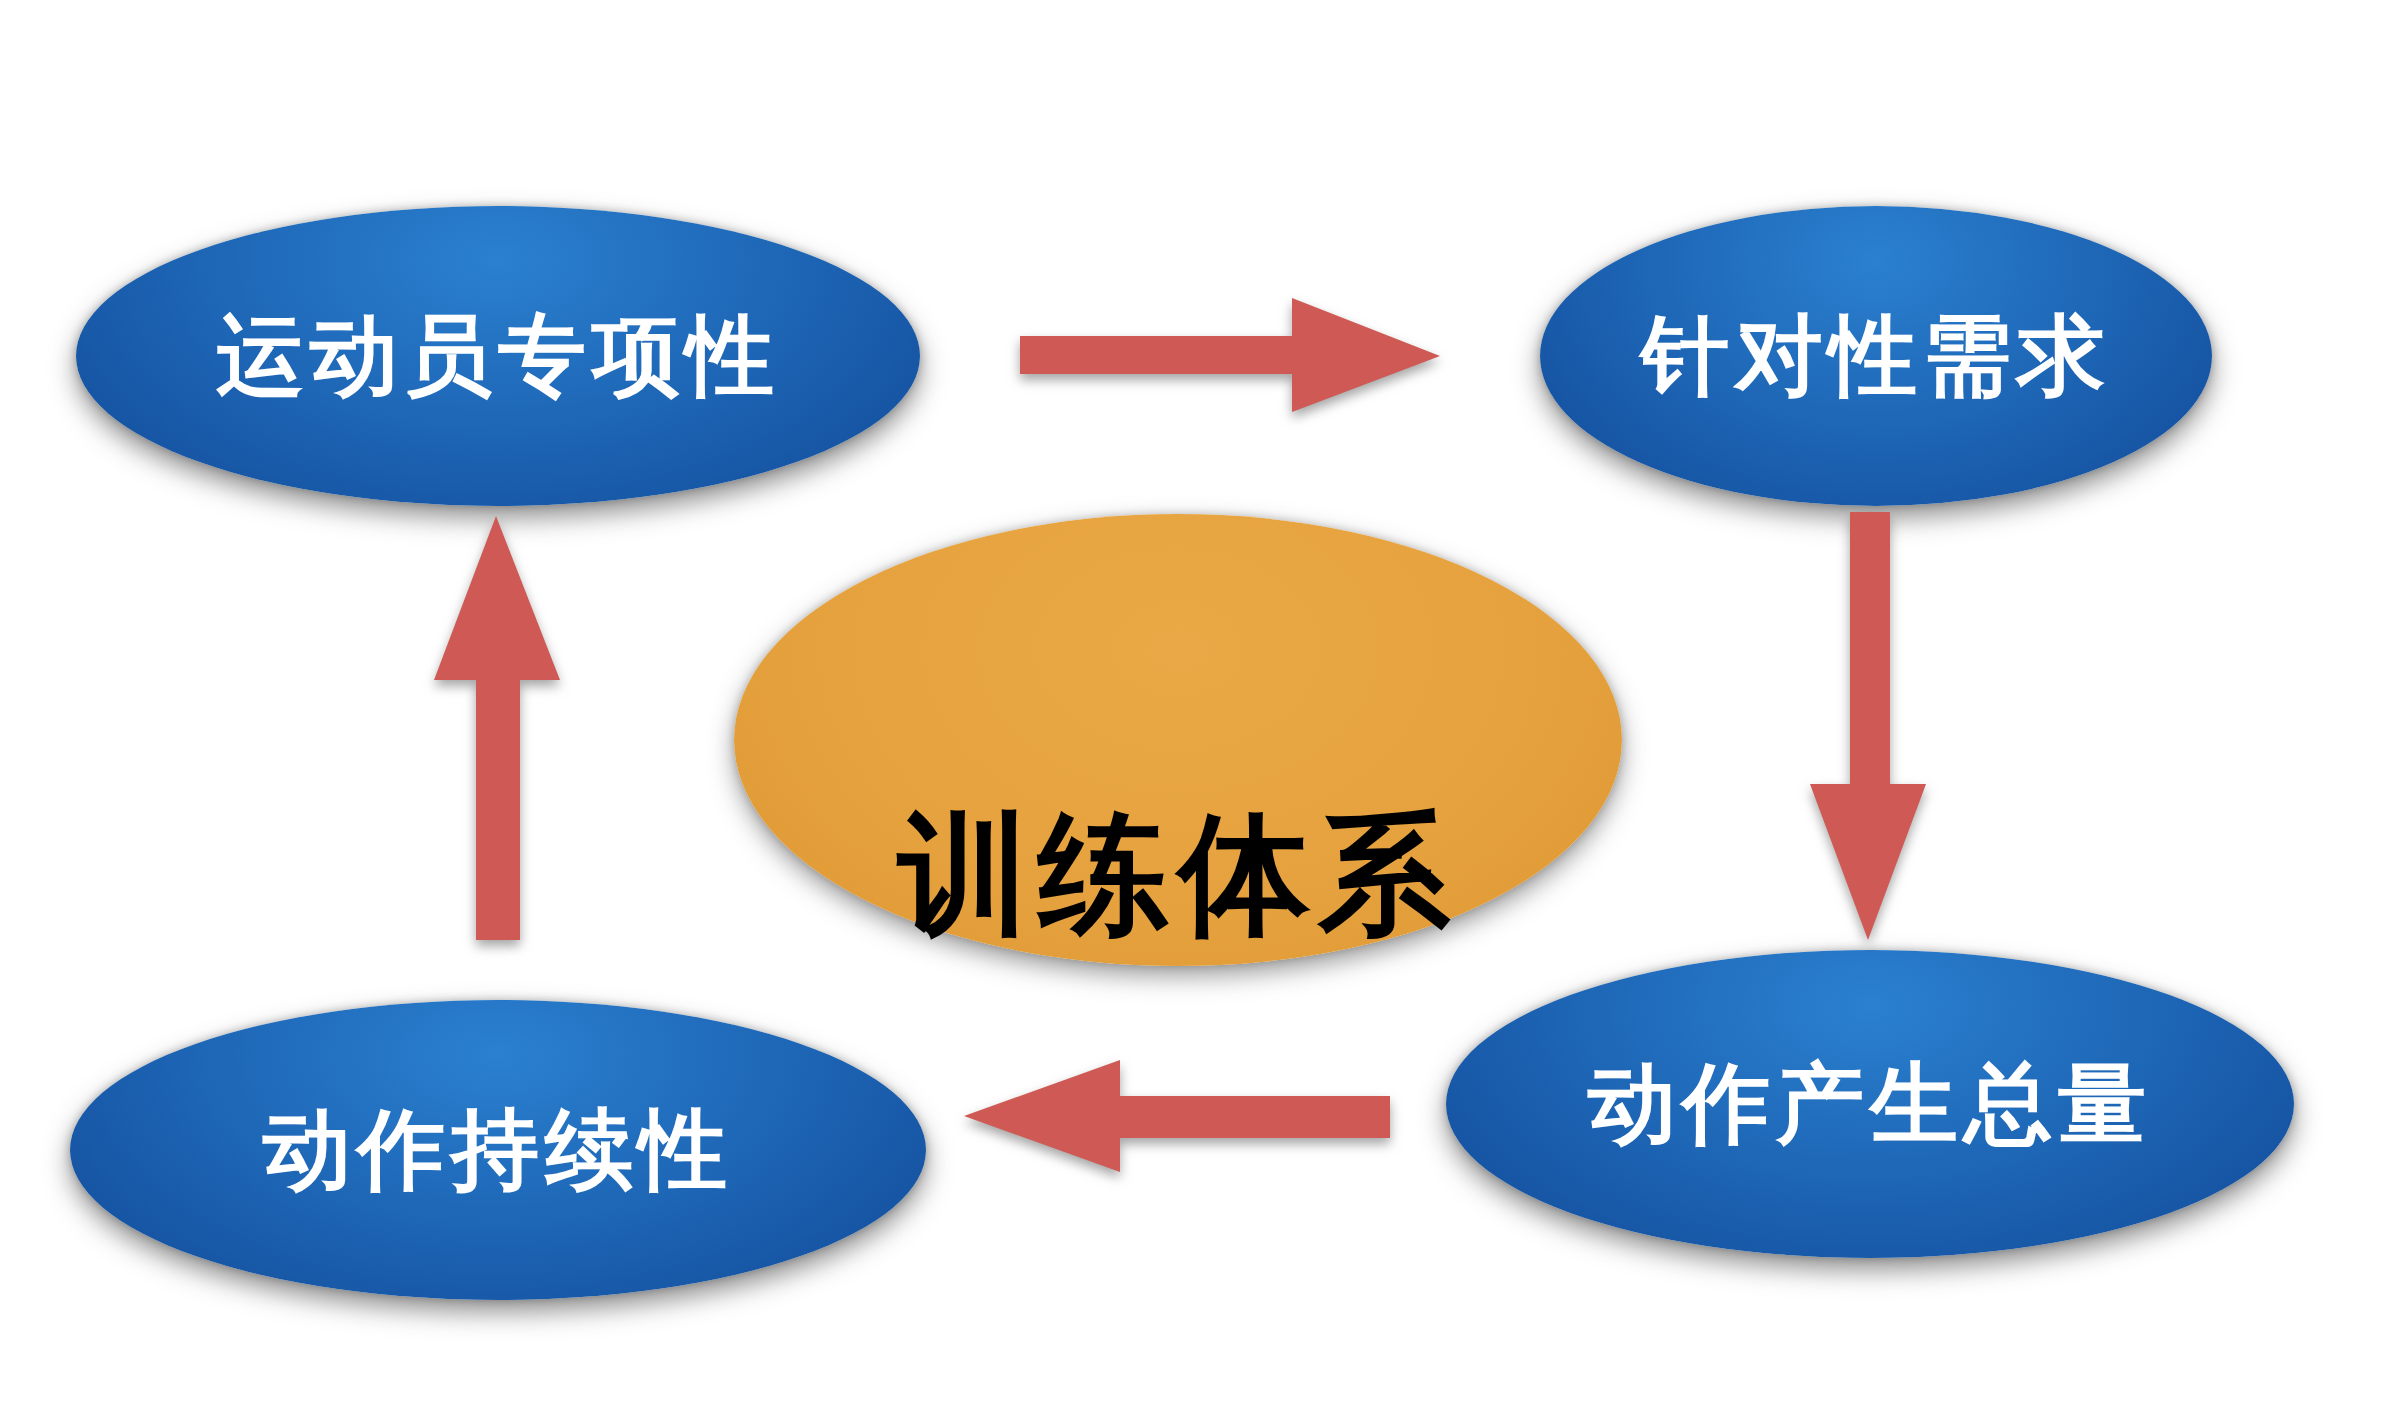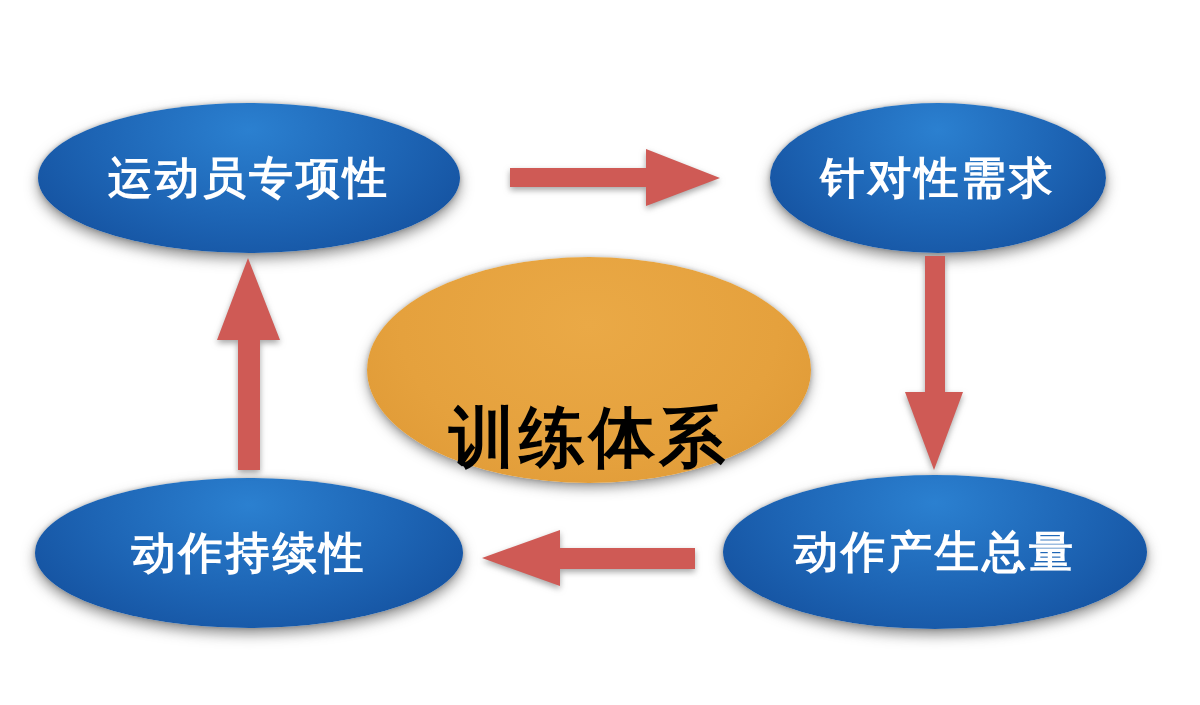--- a/index.html
+++ b/index.html
@@ -25,21 +25,21 @@
     font-weight: bold;
     font-size: 44px;
     letter-spacing: 3px;
     background: radial-gradient(ellipse at 50% 18%, #2b80d0 0%, #1d64b4 52%, #114a97 100%);
     box-shadow: 0 6px 13px rgba(55, 55, 55, 0.55), 0 0 4px rgba(0, 0, 0, 0.25);
     white-space: nowrap;
     user-select: none;
   }
   .node-top-left      { left: 38px;  top: 103px; width: 422px; height: 150px; }
   .node-top-right     { left: 770px; top: 103px; width: 336px; height: 150px; }
-  .node-bottom-left   { left: 35px;  top: 478px; width: 428px; height: 150px; }
+  .node-bottom-left   { left: 35px;  top: 500px; width: 428px; height: 150px; }
   .node-bottom-right  { left: 723px; top: 475px; width: 424px; height: 154px; }
   .node-center {
     position: absolute;
     left: 367px; top: 257px; width: 444px; height: 226px;
     border-radius: 50%;
     display: flex;
     align-items: flex-end;
     justify-content: center;
     background: radial-gradient(ellipse at 50% 30%, #eaa946 0%, #e5a13d 60%, #dd9733 100%);
     box-shadow: 0 5px 12px rgba(60, 60, 60, 0.5), 0 0 4px rgba(0, 0, 0, 0.2);

